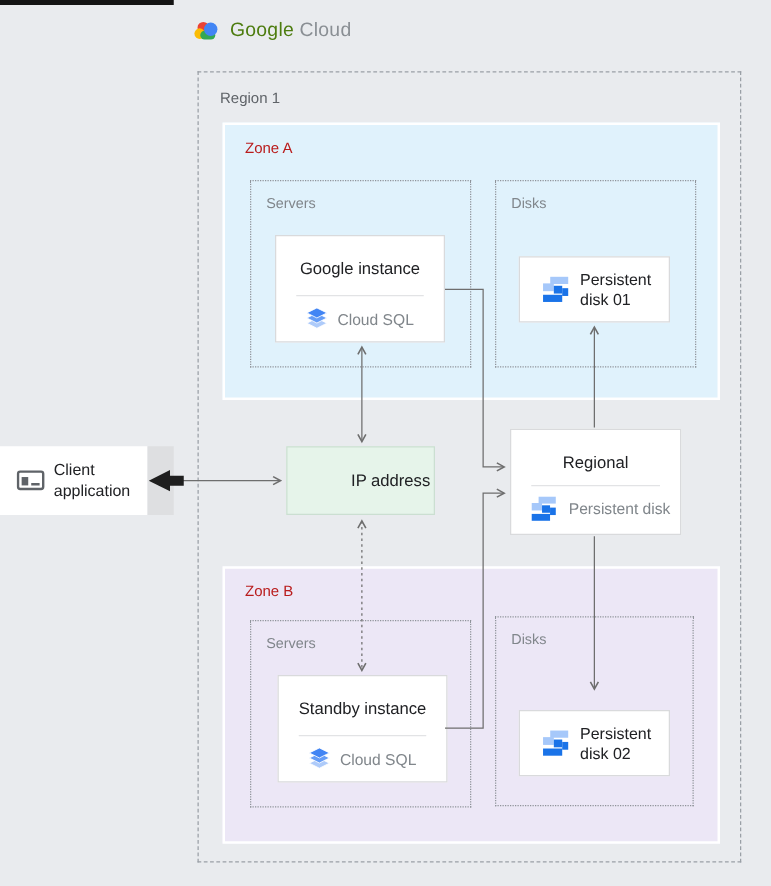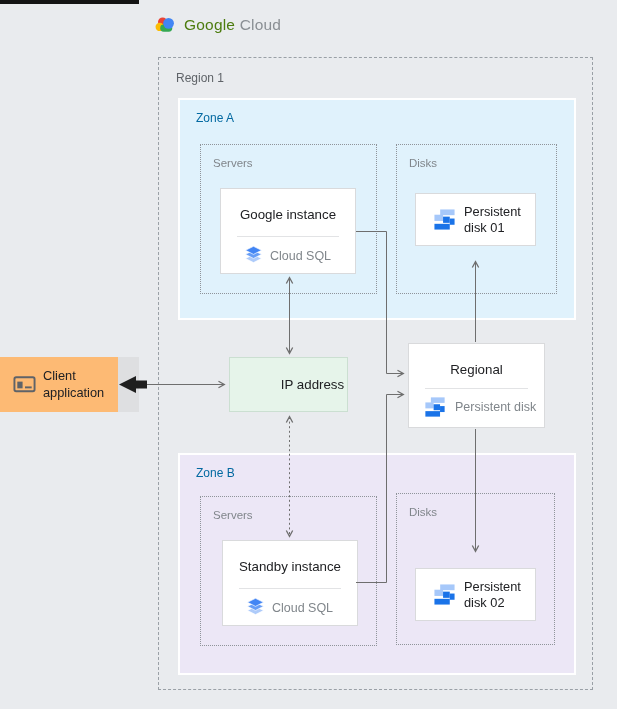--- a/index.html
+++ b/index.html
@@ -23,21 +23,21 @@
 
   
   .region { left: 158px; top: 57px; width: 435px; height: 633px;
             border: 1px dashed #9aa0a6; }
   .region-label { left: 17px; top: 13px; font-size: 12px; color: #5f6368; }
 
   
   .zone { border: 2px solid #ffffff; }
   .zone-a { left: 19px; top: 40px; width: 398px; height: 222px; background: #e0f2fc; }
   .zone-b { left: 19px; top: 395px; width: 398px; height: 222px; background: #ece7f6; }
-  .zone-label { left: 16px; top: 11px; font-size: 12px; color: #0369a1; }
+  .zone-label { left: 16px; top: 11px; font-size: 12px; color: #b91c1c; }
 
   .dotted-box { border: 1px dotted #8f949a; position: absolute; }
   .group-label { left: 12px; top: 12px; font-size: 11.5px; color: #80868b; position: absolute; }
 
   .servers-a { left: 20px; top: 44px; width: 177px; height: 150px; }
   .disks-a   { left: 216px; top: 44px; width: 161px; height: 150px; }
   .servers-b { left: 20px; top: 41px; width: 177px; height: 150px; }
   .disks-b   { left: 216px; top: 38px; width: 159px; height: 152px; }
 
   
@@ -47,31 +47,31 @@
   .standby-card  { left: 21px; top: 43px; }
   .card-title { margin-top: 16px; text-align: center; font-size: 13.3px;
                 line-height: 20px; color: #202124; }
   .card-divider { border-top: 1px solid #e2e3e5; margin: 11px 16px 0 16px; }
   .card-row { display: flex; align-items: center; justify-content: center;
               gap: 8px; margin-top: 9px; }
   .service-label { font-size: 12.5px; color: #80868b; }
 
   .disk-card { width: 121px; height: 53px; display: flex; align-items: center;
                padding-left: 17px; gap: 8px; }
-  .disk01-card { left: 18px; top: 48px; align-items: center; }
+  .disk01-card { left: 18px; top: 60px; align-items: center; }
   .disk02-card { left: 18px; top: 74px; }
   .disk-label { font-size: 12.8px; line-height: 16px; color: #202124; width: 66px; }
 
   .regional-card { left: 249px; top: 285px; width: 137px; height: 85px; }
   .regional-card .card-divider { margin-top: 8px; }
   .regional-row { display: flex; align-items: center; gap: 9px;
                   margin: 7px 0 0 15px; }
 
   
-  .client-card { left: 0; top: 357px; width: 118px; height: 55px; background: #fdba74;
+  .client-card { left: 0; top: 357px; width: 118px; height: 55px; background: #ffffff;
                  display: flex; align-items: center; padding-left: 13px; gap: 7px; }
   .client-label { font-size: 12.8px; line-height: 16.5px; color: #202124; width: 64px; }
   .client-tab { left: 118px; top: 357px; width: 21px; height: 55px; background: #dedfe1; }
 
   
   .ip-box { left: 229px; top: 357px; width: 119px; height: 55px;
             background: #e6f4ea; border: 1px solid #cbdfd1;
             display: flex; align-items: center; justify-content: center; padding-left: 48px; }
   .ip-label { font-size: 13.3px; color: #202124; }
 

